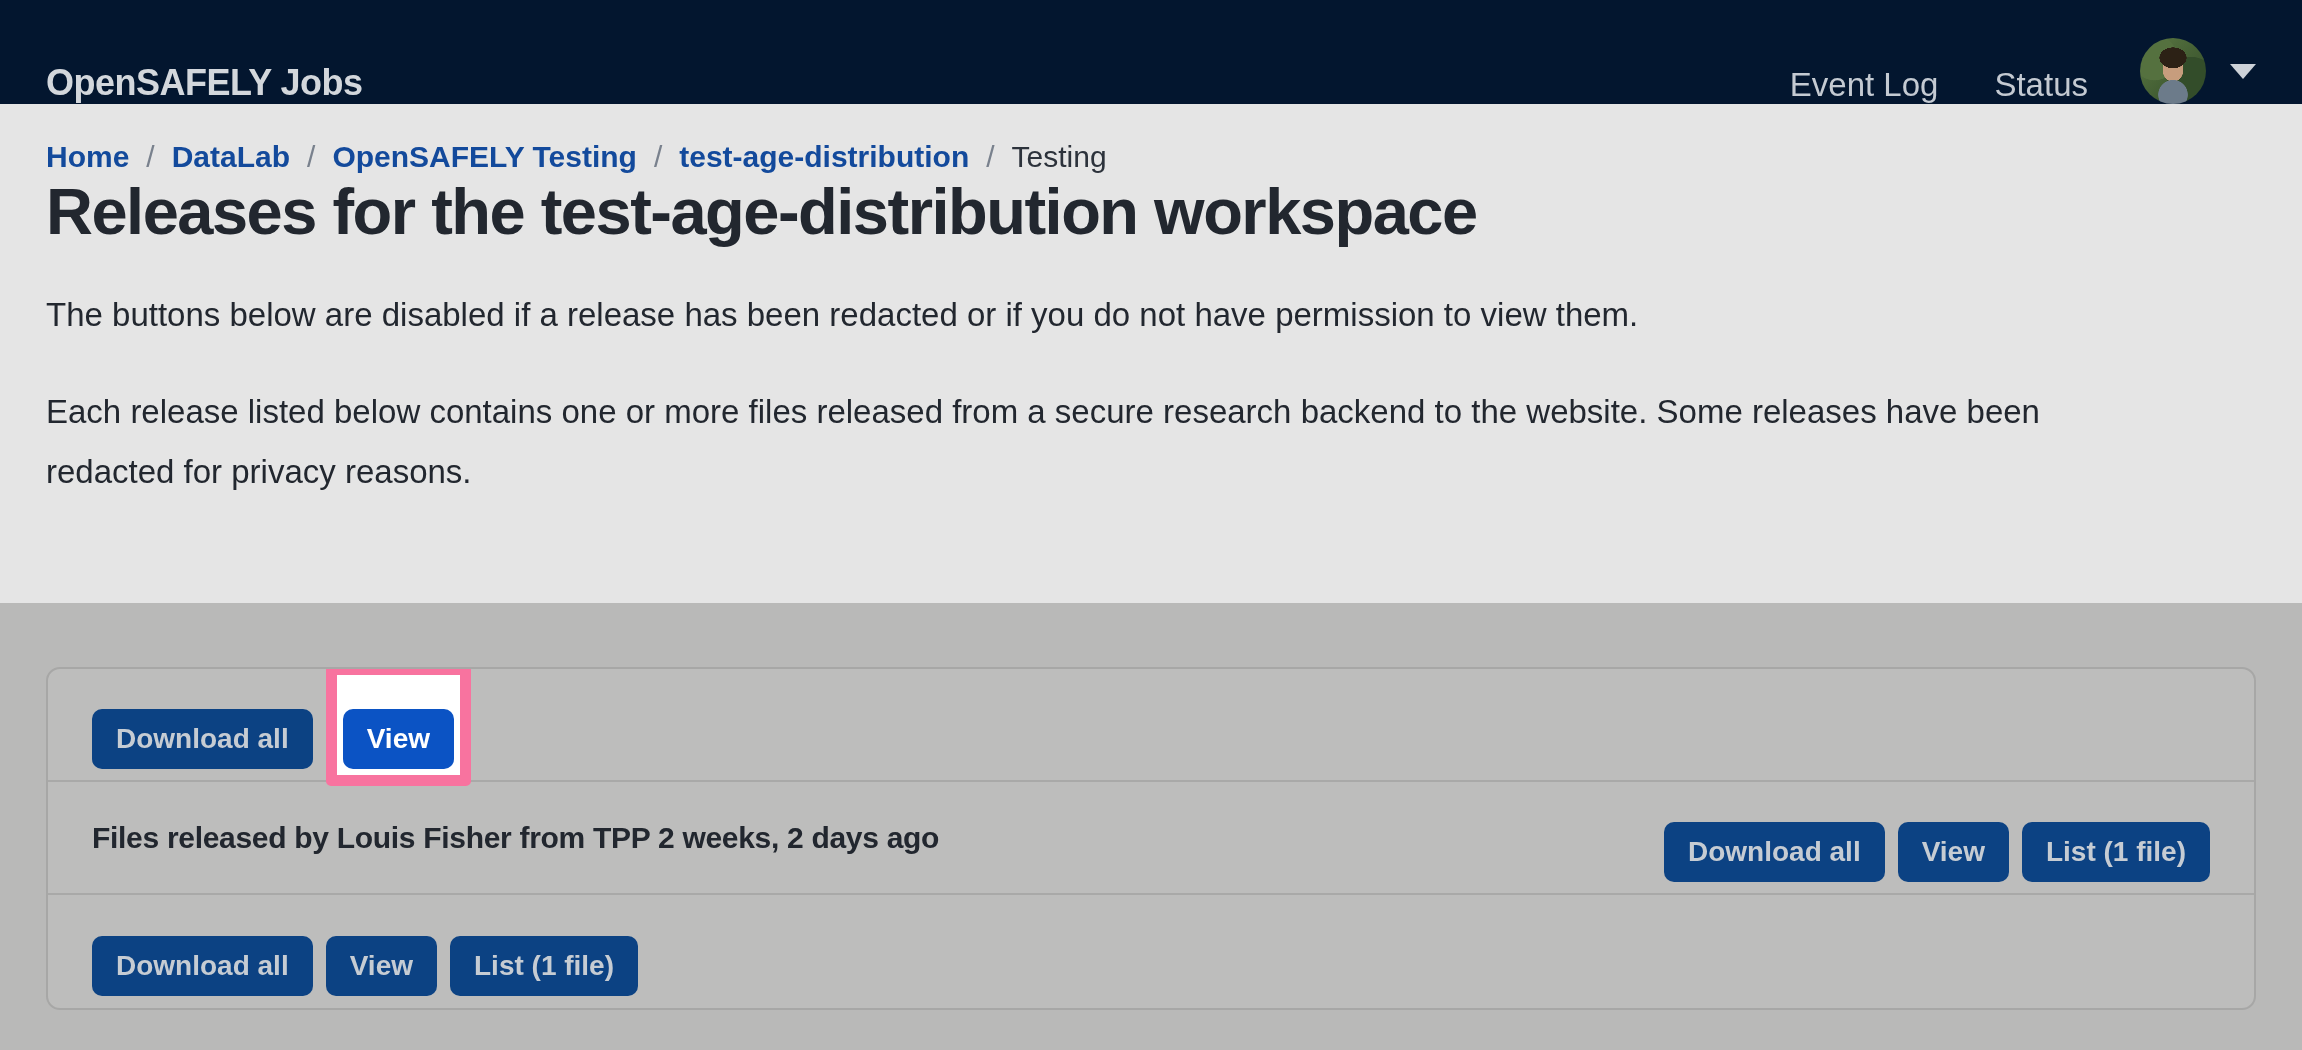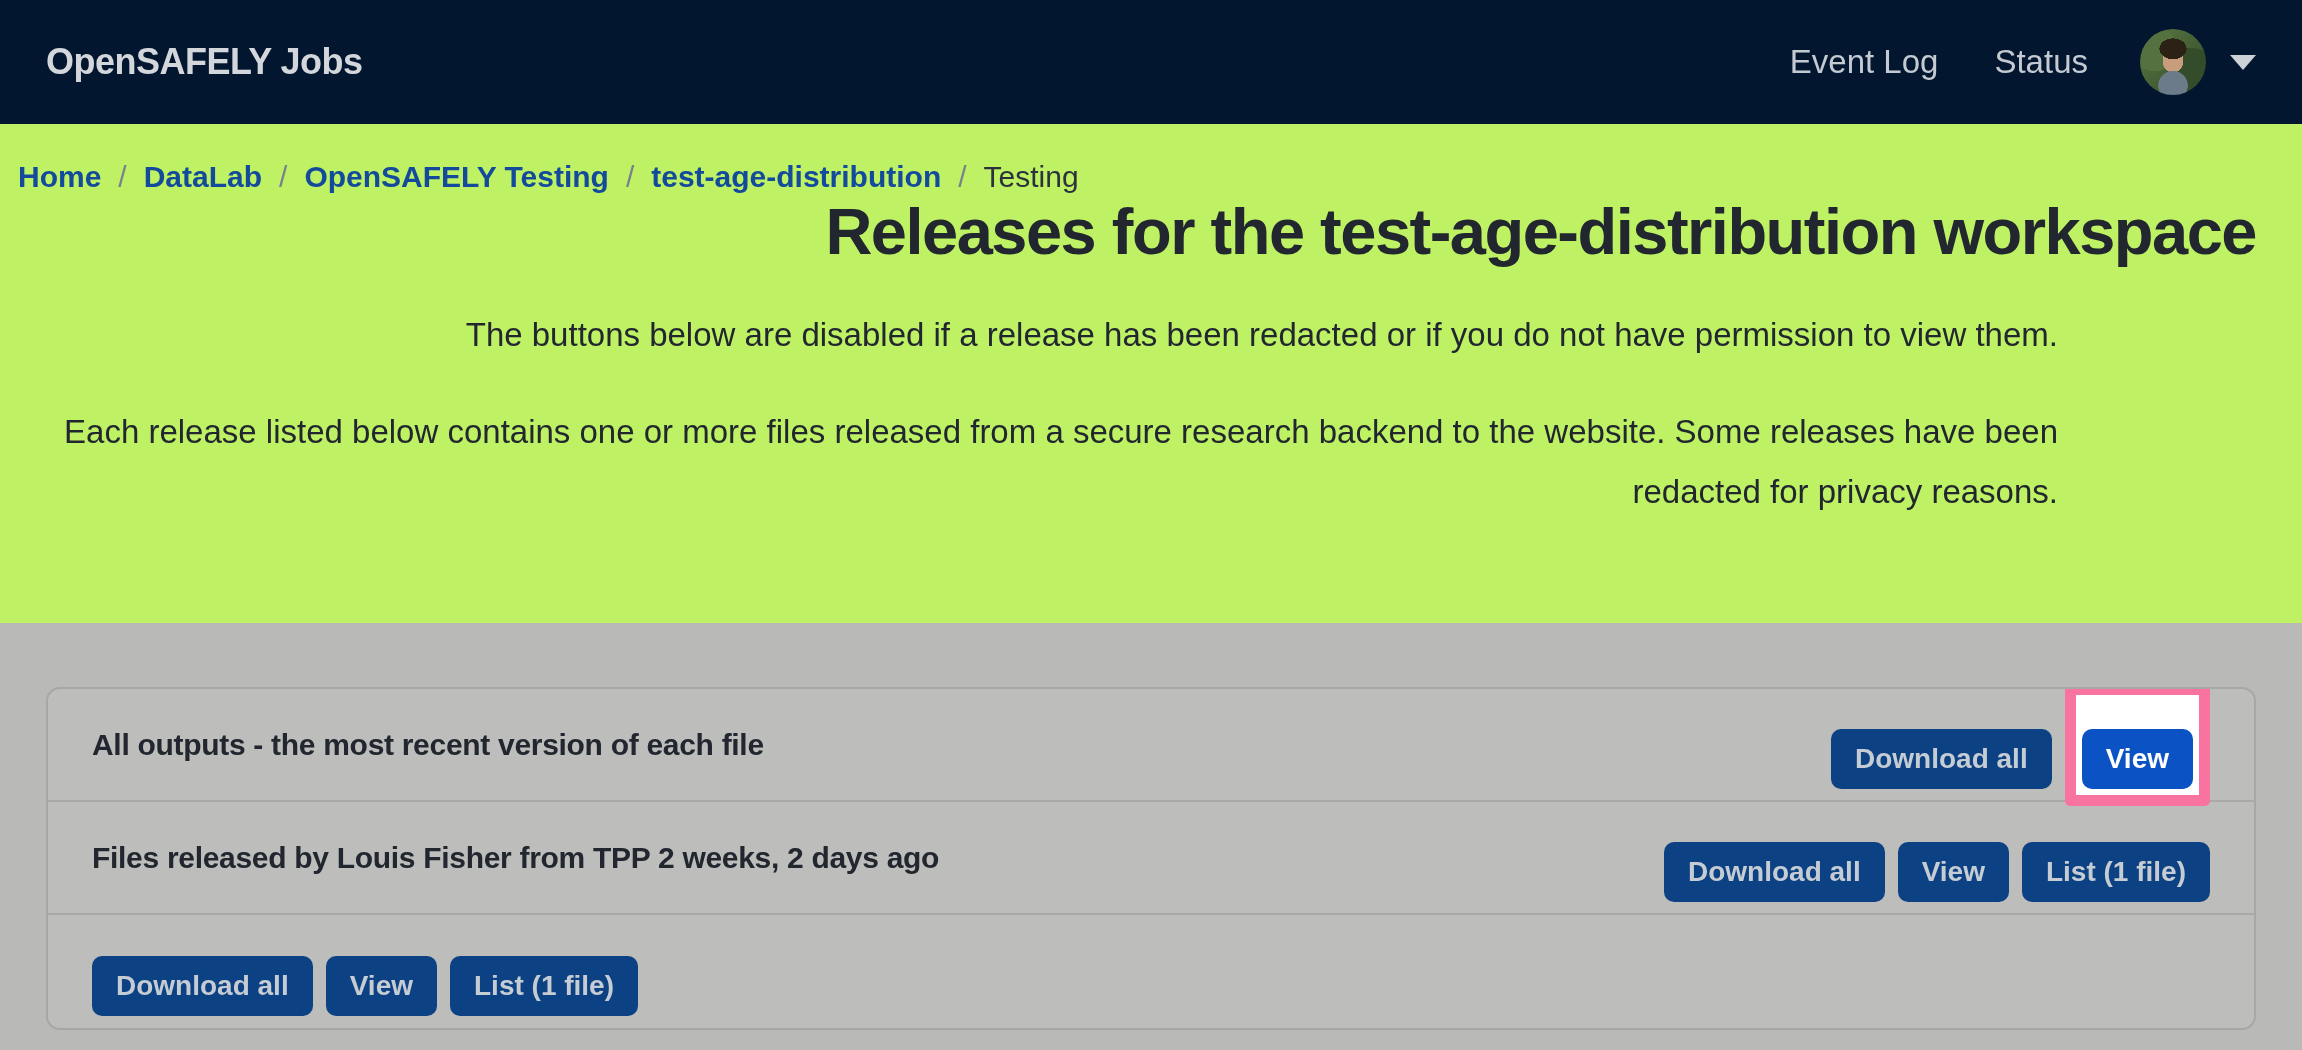--- a/index.html
+++ b/index.html
@@ -4,24 +4,24 @@
 <style>
   * { margin:0; padding:0; box-sizing:border-box; }
   html,body { width:2302px; height:1050px; overflow:hidden; }
   body {
     font-family:"Liberation Sans", sans-serif;
     background:#b9b9b8;
   }
 
   
   .header {
-    height:124px;
+    height:104px;
     background:#03162f;
     display:flex;
-    align-items:center;
+    align-items:flex-end;
     padding:0 46px;
   }
   .brand {
     font-size:36px;
     font-weight:700;
     color:#d3d7dc;
     letter-spacing:-0.5px;
   }
   .header-spacer { flex:1; }
   .nav-link {
@@ -52,23 +52,22 @@
   .caret-down {
     width:0; height:0;
     margin-left:24px;
     border-left:13px solid transparent;
     border-right:13px solid transparent;
     border-top:15px solid #cdd2d8;
   }
 
   
   .hero {
-    background:#bef264;
-    padding:36px 46px 100px 18px;
-    text-align:right;
+    background:#e5e5e5;
+    padding:36px 46px 100px 46px;
   }
   .breadcrumb {
     display:flex;
     align-items:center;
     font-size:30px;
     flex-wrap:wrap;
   }
   .crumb-link {
     color:#134a9c;
     font-weight:700;
@@ -183,21 +182,20 @@
 
   <h1 class="page-title">Releases for the test-age-distribution workspace</h1>
   <p>The buttons below are disabled if a release has been redacted or if you do not have permission to view them.</p>
   <p>Each release listed below contains one or more files released from a secure research backend to the website. Some releases have been redacted for privacy reasons.</p>
 </div>
 
 <div class="content">
   <div class="card">
 
     <div class="release-row">
-      <div class="row-title">All outputs - the most recent version of each file</div>
       <div class="btn-group">
         <button class="btn">Download all</button>
         <span class="annotation-box">
           <button class="btn btn-primary">View</button>
         </span>
       </div>
     </div>
 
     <div class="release-row">
       <div class="row-title">Files released by Louis Fisher from TPP 2 weeks, 2 days ago</div>

